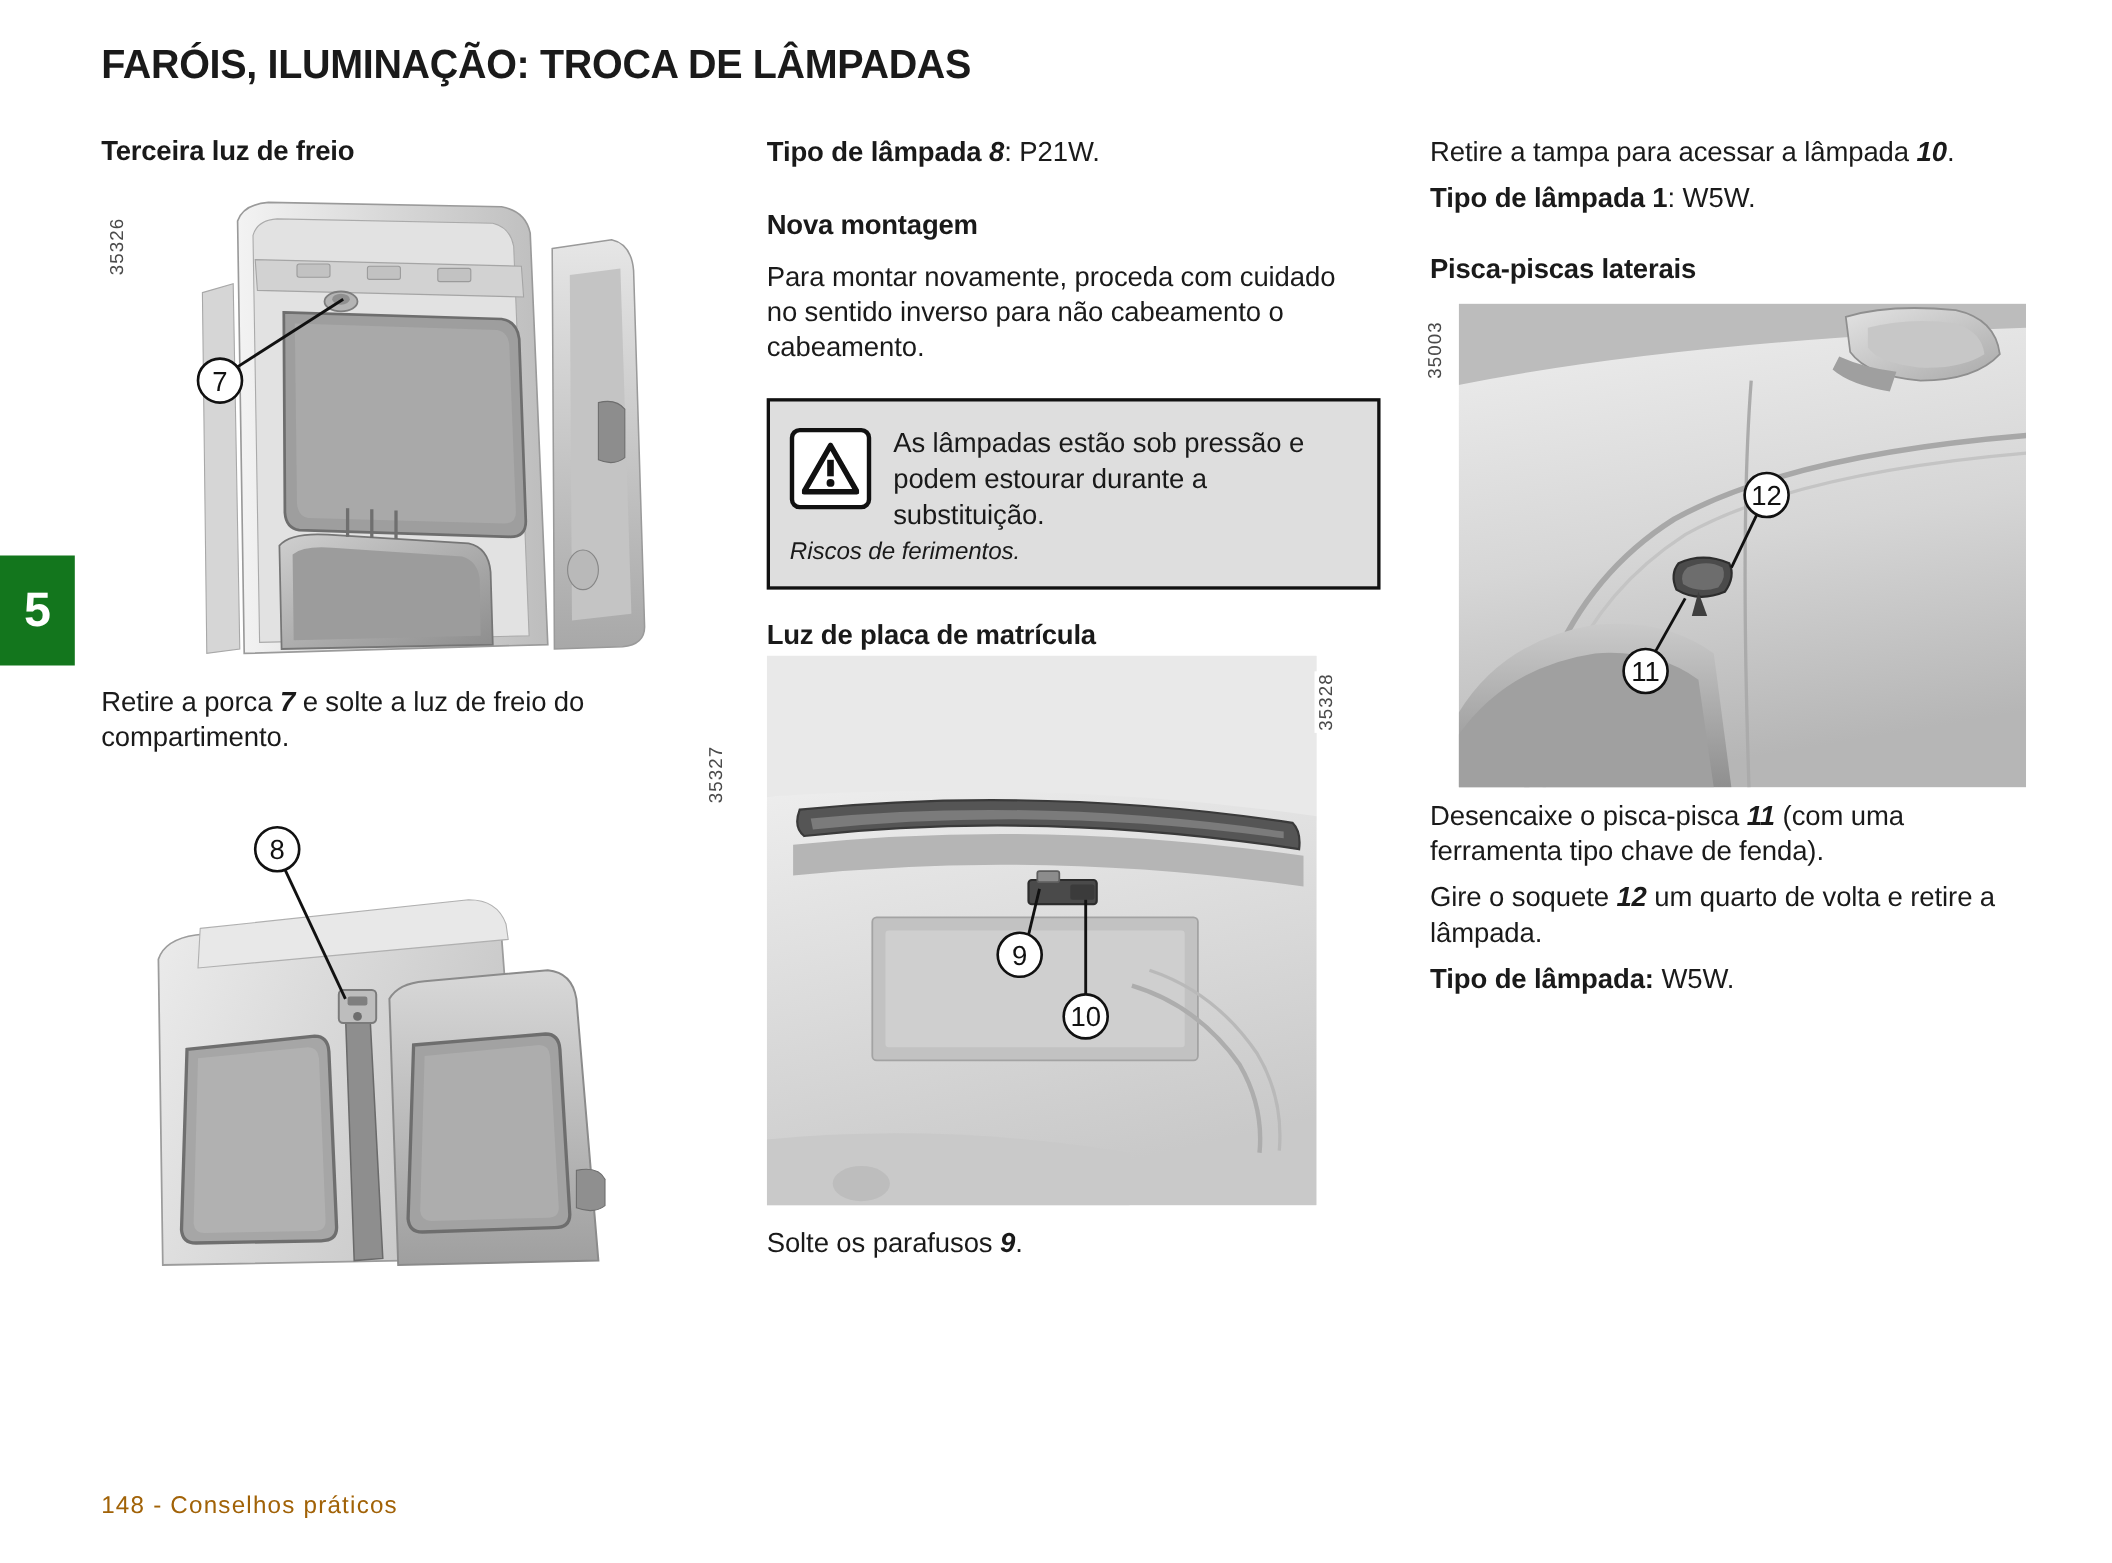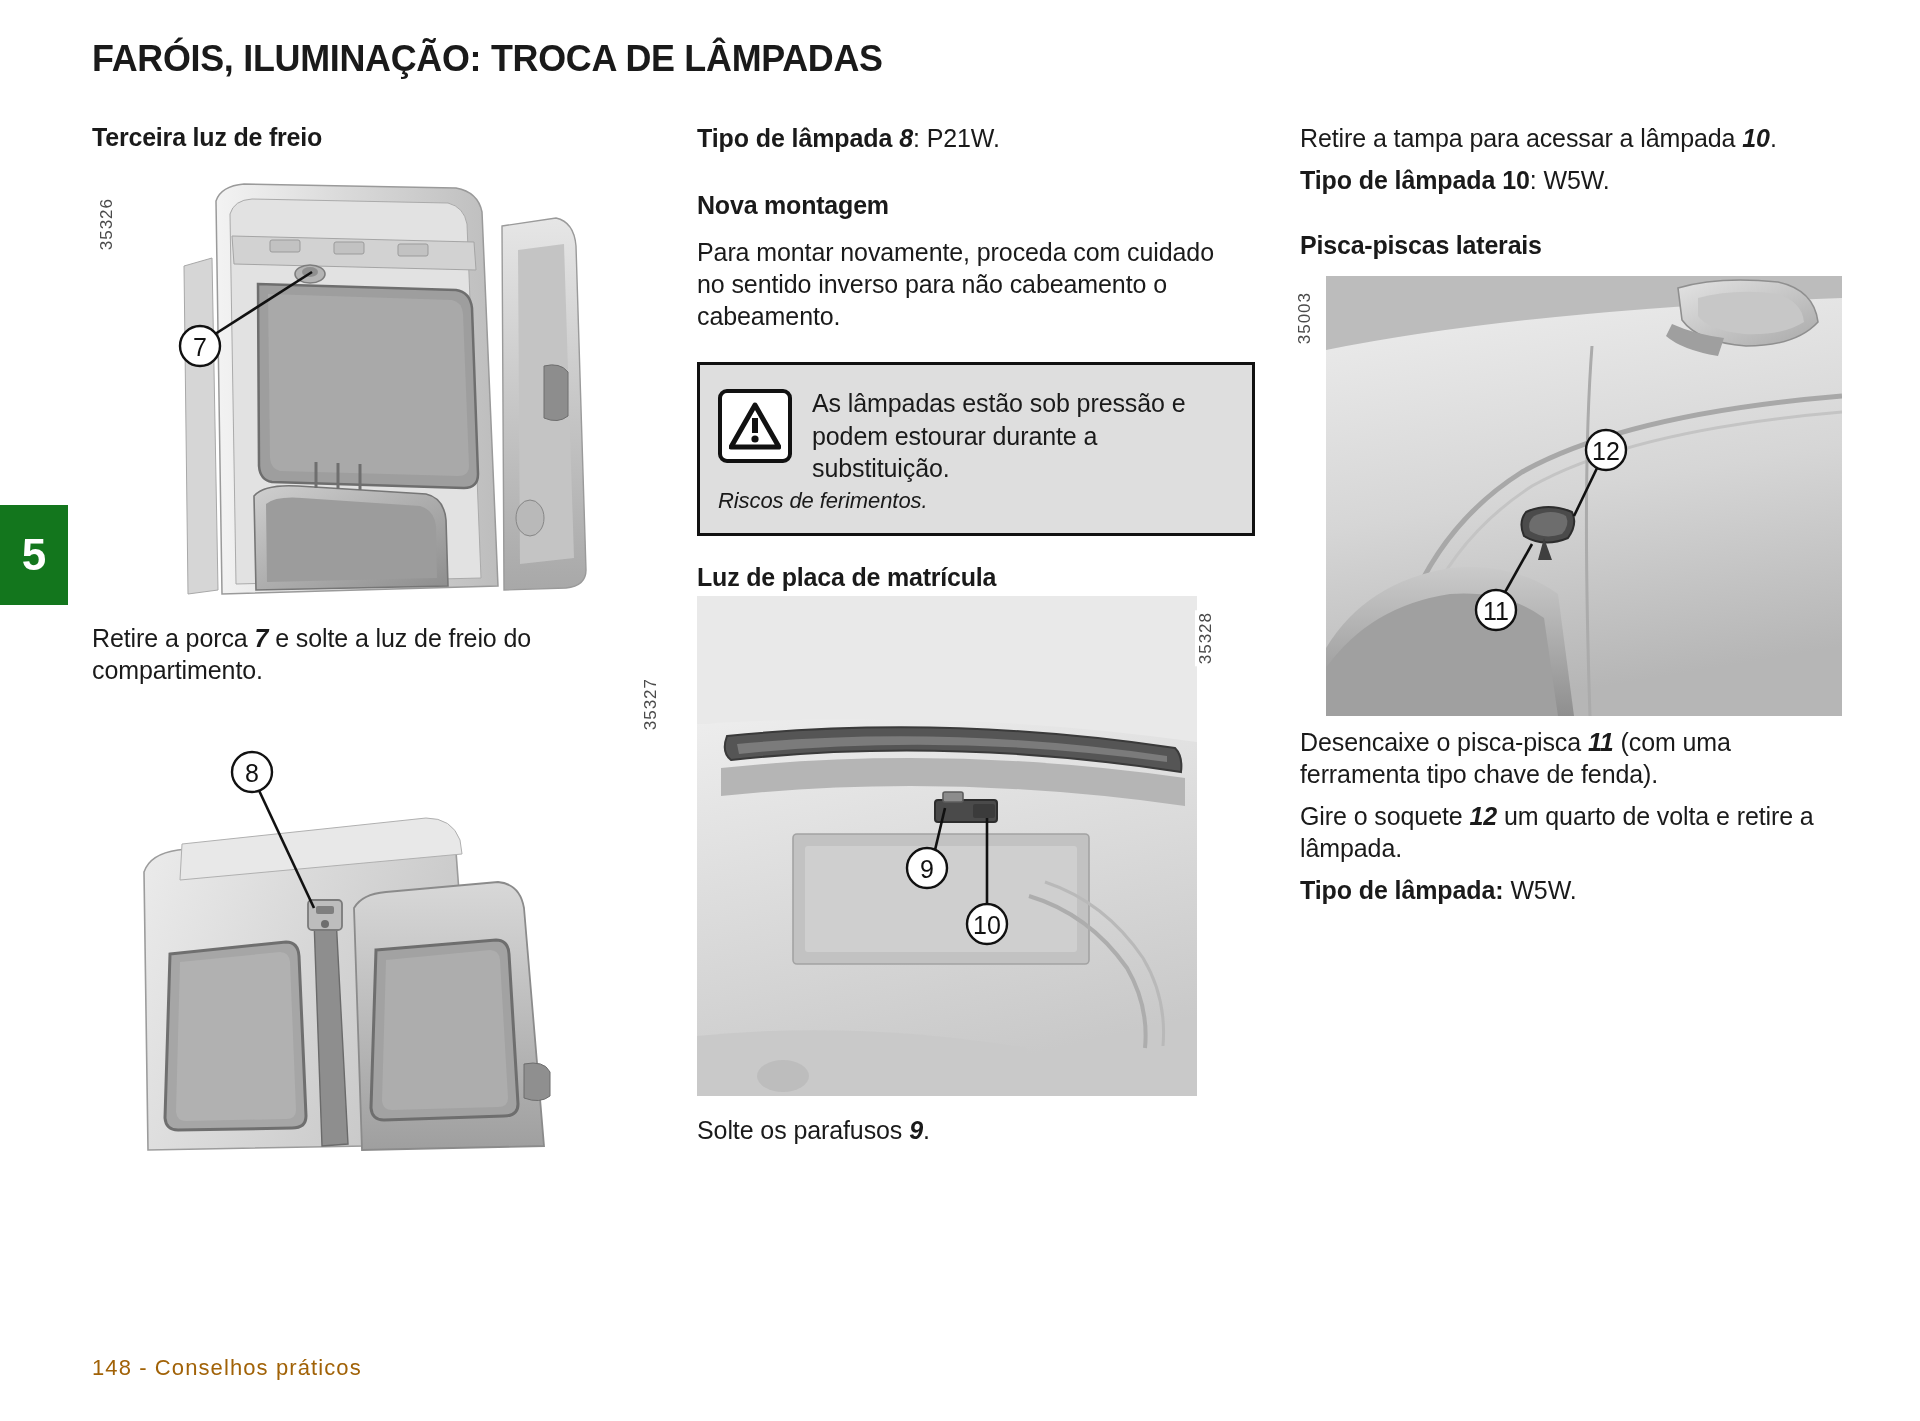--- a/index.html
+++ b/index.html
@@ -362,21 +362,21 @@
     </p>
   </div>
 
   <div class="col col-3">
 
     <p class="body tight">
       <span>Retire a tampa para acessar a lâmpada </span><span class="bi">10</span><span>.</span>
     </p>
 
     <p class="body" style="margin-bottom:34px;">
-      <span class="b">Tipo de lâmpada 10</span><span>: W5W.</span>
+      <span class="b">Tipo de lâmpada 1</span><span>: W5W.</span>
     </p>
 
     <h3 class="sub" style="margin-bottom:16px;">Pisca-piscas laterais</h3>
 
     <div class="figure" style="height:440px;">
       <span class="fig-num" style="left:-6px; top:14px;">35003</span>
       <div class="fig-img" style="margin-left:26px; width:516px; height:440px; background:#ffffff;">
         <svg class="art" viewBox="0 0 516 440" preserveAspectRatio="none">
           <defs>
             <linearGradient id="s1" x1="0" y1="0" x2="0.2" y2="1">

